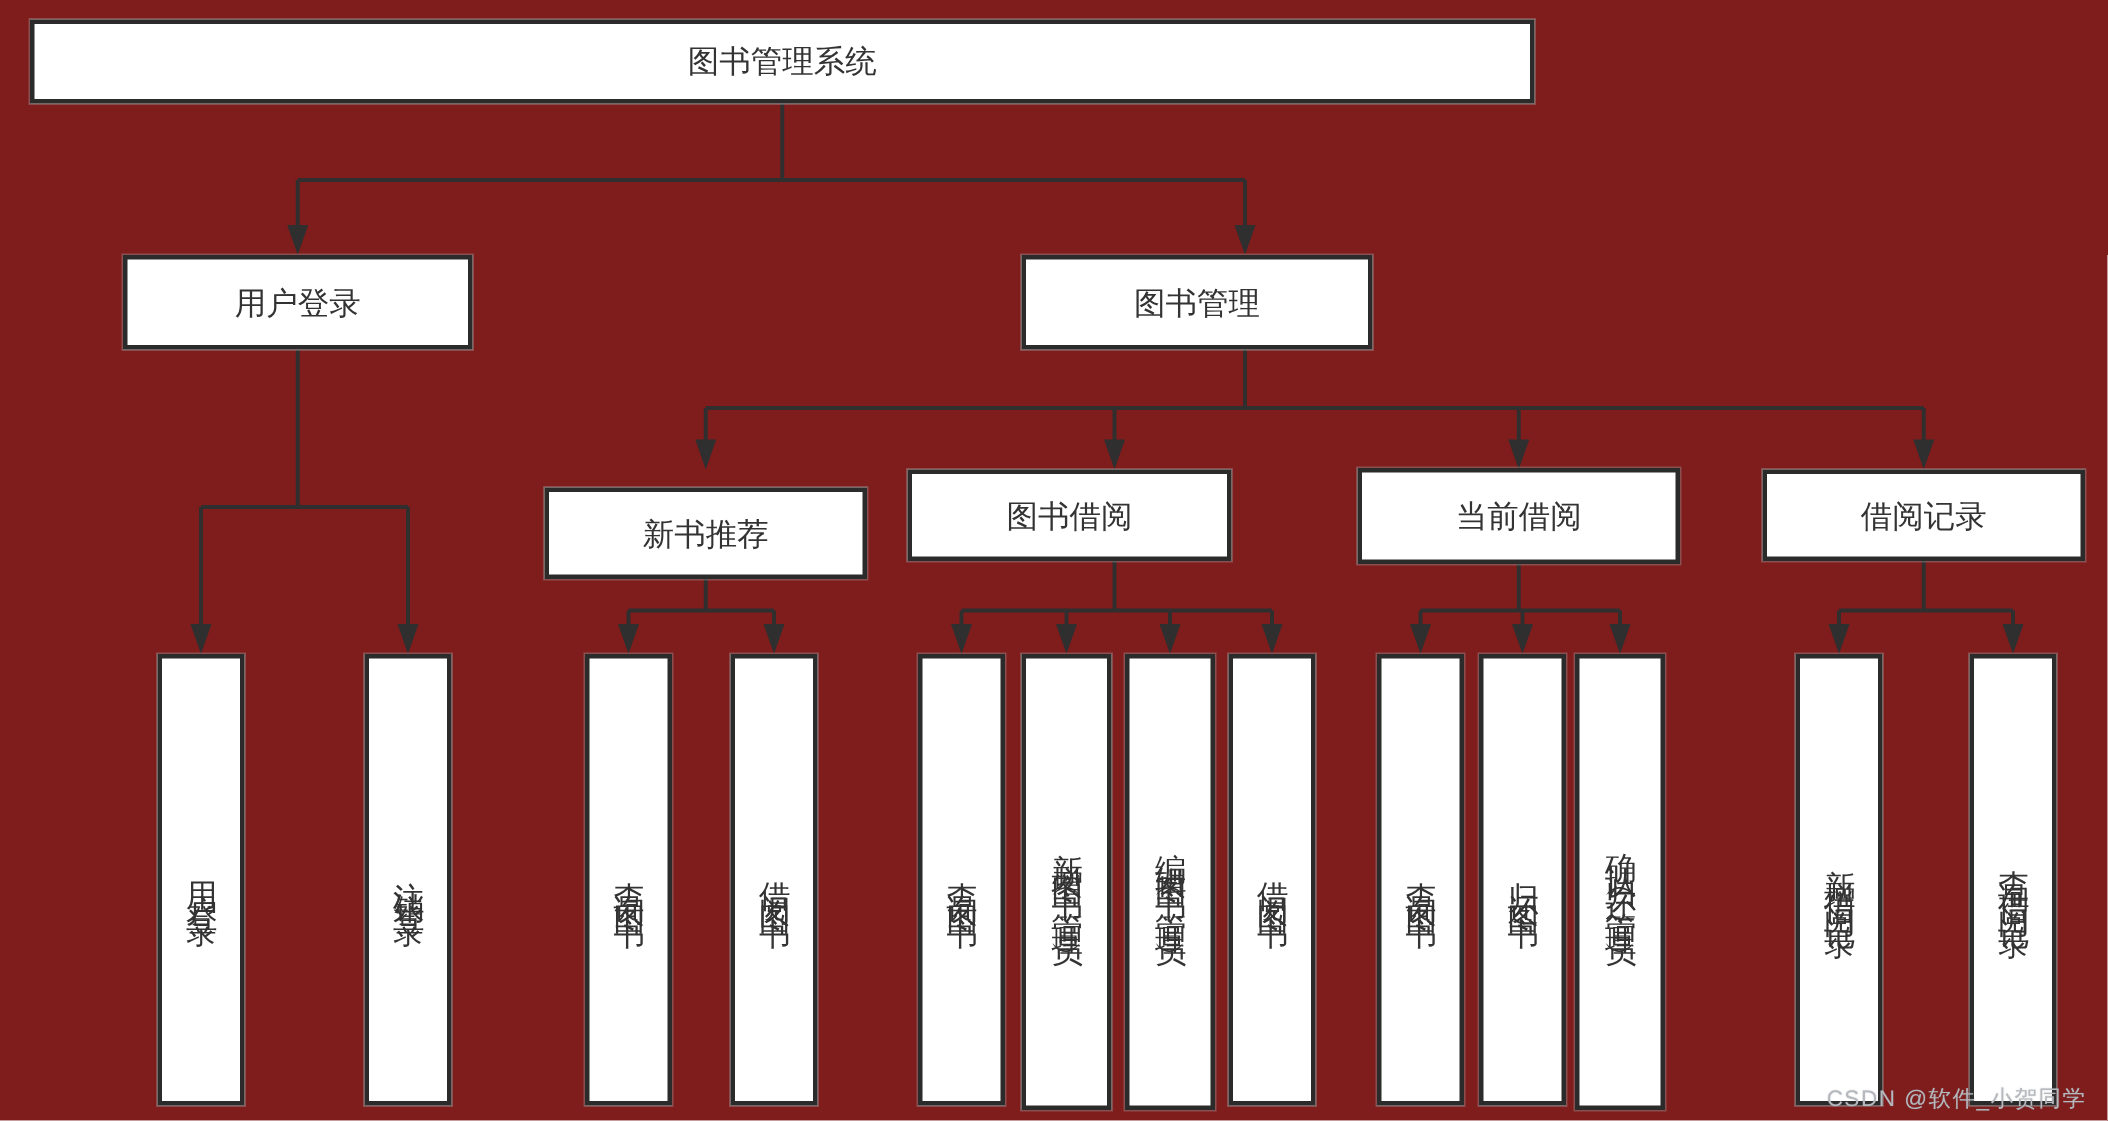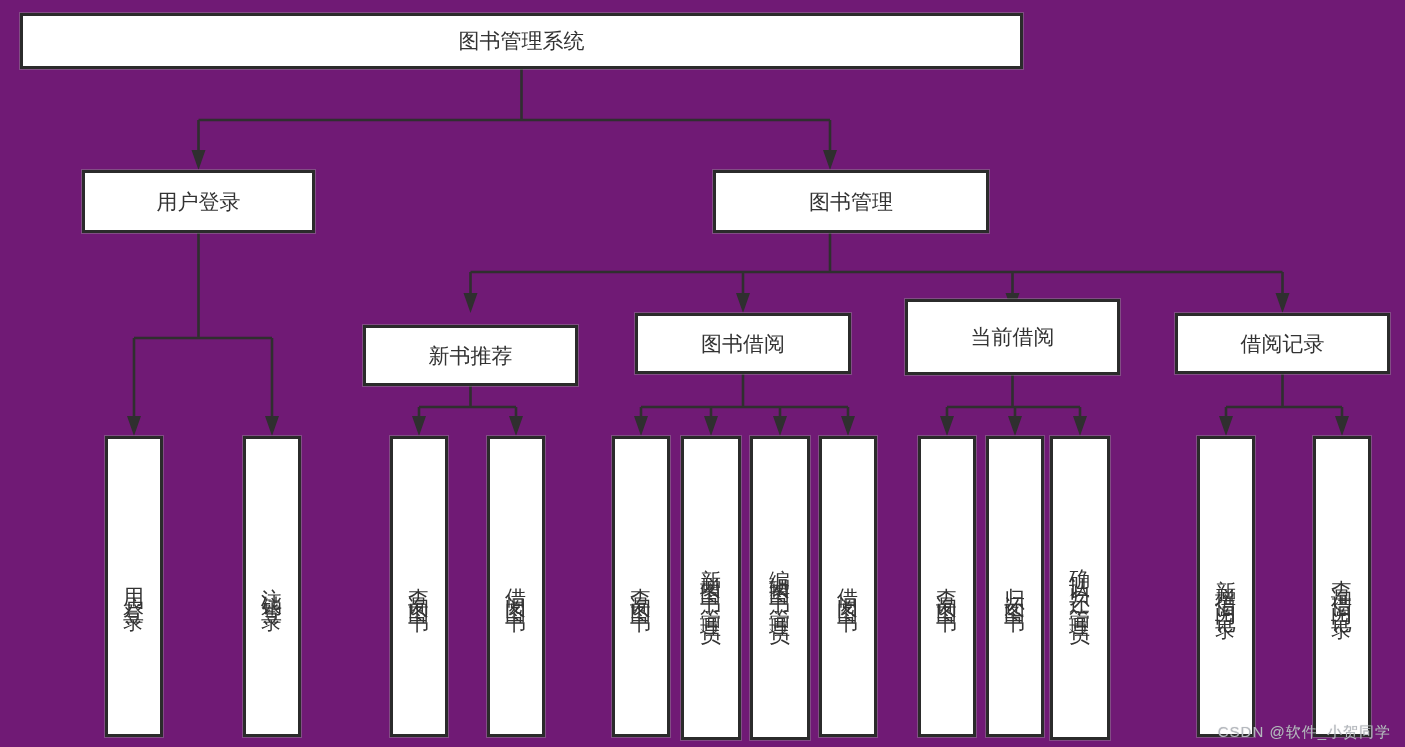--- a/index.html
+++ b/index.html
@@ -1,19 +1,19 @@
 <!DOCTYPE html>
 <html><head>
 <meta charset="utf-8">
 <style>
   html,body{margin:0;padding:0;background:#ffffff;}
   #stage{
     position:relative;
     width:1405px;height:747px;
-    background:#701a75;
+    background:#7f1d1d;
     font-family:"Liberation Sans","DejaVu Sans",sans-serif;
     overflow:hidden;
   }
   #connectors{
     position:absolute;left:0;top:0;width:1405px;height:747px;
     pointer-events:none;
   }
   .box{
     position:absolute;
     box-sizing:border-box;
@@ -76,25 +76,25 @@
       <polygon points="1008,416 1022,416 1015,436"></polygon>
       <polygon points="1073,416 1087,416 1080,436"></polygon>
       <polygon points="1219,416 1233,416 1226,436"></polygon>
       <polygon points="1335,416 1349,416 1342,436"></polygon>
     </g>
   </svg>
 
   <div class="box" style="left:20px;top:13px;width:1003px;height:56px;">图书管理系统</div>
 
   <div class="box" style="left:82px;top:170px;width:233px;height:63px;">用户登录</div>
-  <div class="box" style="left:713px;top:170px;width:276px;height:63px;">图书管理</div>
+  <div class="box" style="left:681px;top:170px;width:234px;height:63px;">图书管理</div>
 
   <div class="box" style="left:363px;top:325px;width:215px;height:61px;">新书推荐</div>
-  <div class="box" style="left:635px;top:313px;width:216px;height:61px;">图书借阅</div>
-  <div class="box" style="left:905px;top:299px;width:215px;height:76px;text-align:right;">当前借阅</div>
+  <div class="box" style="left:605px;top:313px;width:216px;height:61px;">图书借阅</div>
+  <div class="box" style="left:905px;top:312px;width:215px;height:64px;text-align:right;">当前借阅</div>
   <div class="box" style="left:1175px;top:313px;width:215px;height:61px;">借阅记录</div>
 
   <div class="box vbox" style="left:105px;top:436px;width:58px;height:301px;">用户登录</div>
   <div class="box vbox" style="left:243px;top:436px;width:58px;height:301px;">注销登录</div>
 
   <div class="box vbox" style="left:390px;top:436px;width:58px;height:301px;">查询图书</div>
   <div class="box vbox" style="left:487px;top:436px;width:58px;height:301px;">借阅图书</div>
 
   <div class="box vbox" style="left:612px;top:436px;width:58px;height:301px;">查询图书</div>
   <div class="box vbox" style="left:681px;top:436px;width:60px;height:304px;">新增图书（管理员）</div>

